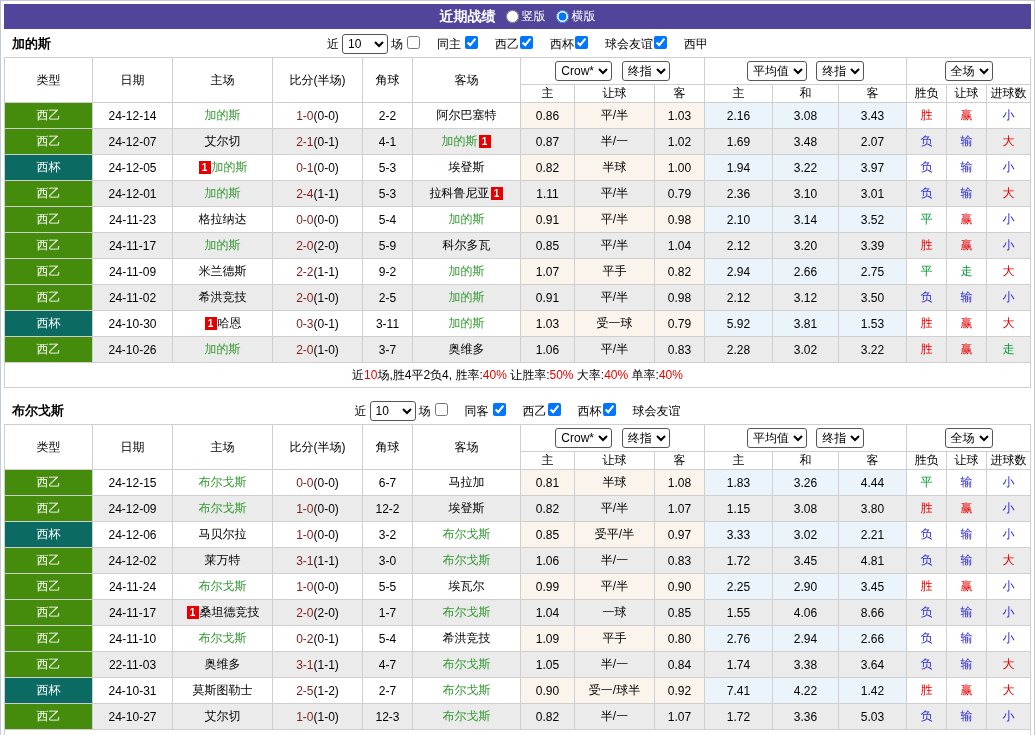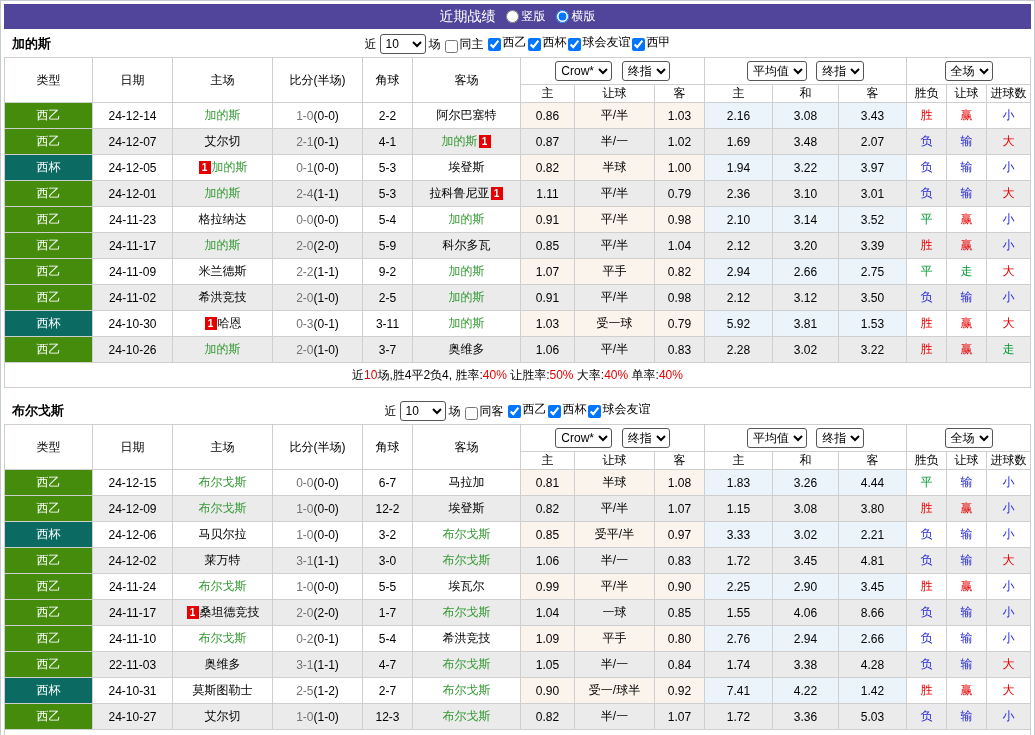--- a/index.html
+++ b/index.html
@@ -1,43 +1,43 @@
 <!DOCTYPE html>
 <html><head>
 <meta charset="utf-8">
 <style>
   * { box-sizing: border-box; }
   body { margin:0; background:#fff; font-family:"Liberation Sans","DejaVu Sans",sans-serif; font-size:12px; color:#000; }
   .page { width:1035px; min-height:735px; border:1px solid #c3ccd3; padding:3px; background:#fff; }
   .title-bar { height:25px; background:#50449b; color:#fff; display:flex; align-items:center; justify-content:center; gap:10px; }
-  .title-bar .title { font-weight:normal; font-size:14px; }
+  .title-bar .title { font-weight:bold; font-size:14px; }
   .title-bar label { display:inline-flex; align-items:center; gap:3px; font-size:12px; cursor:pointer; }
   .title-bar input { margin:0; }
   .section { margin-top:2px; }
   .section + .section { margin-top:10px; }
   .filter-bar { height:26px; position:relative; display:flex; align-items:center; }
   .team-name { position:absolute; left:8px; font-weight:bold; font-size:13px; }
   .filter-center { margin:0 auto; display:flex; align-items:center; gap:3px; }
-  .filter-center label { display:inline-flex; align-items:flex-end; gap:1px; }
+  .filter-center label { display:inline-flex; align-items:flex-start; gap:16px; }
   .filter-center input { margin:0 1px; }
   select { height:20px; font-size:12px; font-family:inherit; border:1px solid #565656; border-radius:3px; background:#fff; padding:0 1px; }
   .num-select { width:46px; }
   table { width:100%; border-collapse:collapse; table-layout:fixed; text-align:center; }
   th, td { border:1px solid #cfcfcf; padding:0; overflow:hidden; white-space:nowrap; }
   thead th { font-weight:normal; background:#fff; }
   tr.h1 th { height:27px; }
   tr.h2 th { height:18px; }
   tbody td { height:26px; }
   tbody tr:nth-child(even) td { background:#ebebeb; }
   tbody td.hcol { background:#fbf4ec; }
   tbody td.acol { background:#eaf4fa; }
   td.league { color:#fff; }
   .team { cursor:pointer; }
   .team.focal { color:#339933; }
-  .ft { color:#737373; }
+  .ft { color:#7f1d1d; }
   .badge { display:inline-block; min-width:12px; height:13px; line-height:13px; background:#e60000; color:#fff; font-size:10px; font-weight:bold; padding:0 1px; margin:0 1px; }
   td.summary { height:25px; text-align:center; background:#fff; }
   .red { color:#e60000; }
   .selcell select { margin:0 3px; }
 </style>
 </head>
 <body>
 
 <div class="page">
 
@@ -507,21 +507,21 @@
             <td>22-11-03</td>
             <td><span class="team">奥维多</span></td>
             <td><span class="ft">3-1</span><span class="ht">(1-1)</span></td>
             <td>4-7</td>
             <td><span class="team focal">布尔戈斯</span></td>
             <td class="hcol">1.05</td>
             <td class="hcol">半/一</td>
             <td class="hcol">0.84</td>
             <td class="acol">1.74</td>
             <td class="acol">3.38</td>
-            <td class="acol">4.28</td>
+            <td class="acol">3.64</td>
             <td style="color: rgb(38, 38, 217);">负</td>
             <td style="color: rgb(38, 38, 217);">输</td>
             <td style="color: rgb(230, 0, 0);">大</td>
           </tr>
           <tr>
             <td class="league" style="background: rgb(11, 106, 97);">西杯</td>
             <td>24-10-31</td>
             <td><span class="team">莫斯图勒士</span></td>
             <td><span class="ft">2-5</span><span class="ht">(1-2)</span></td>
             <td>2-7</td>

